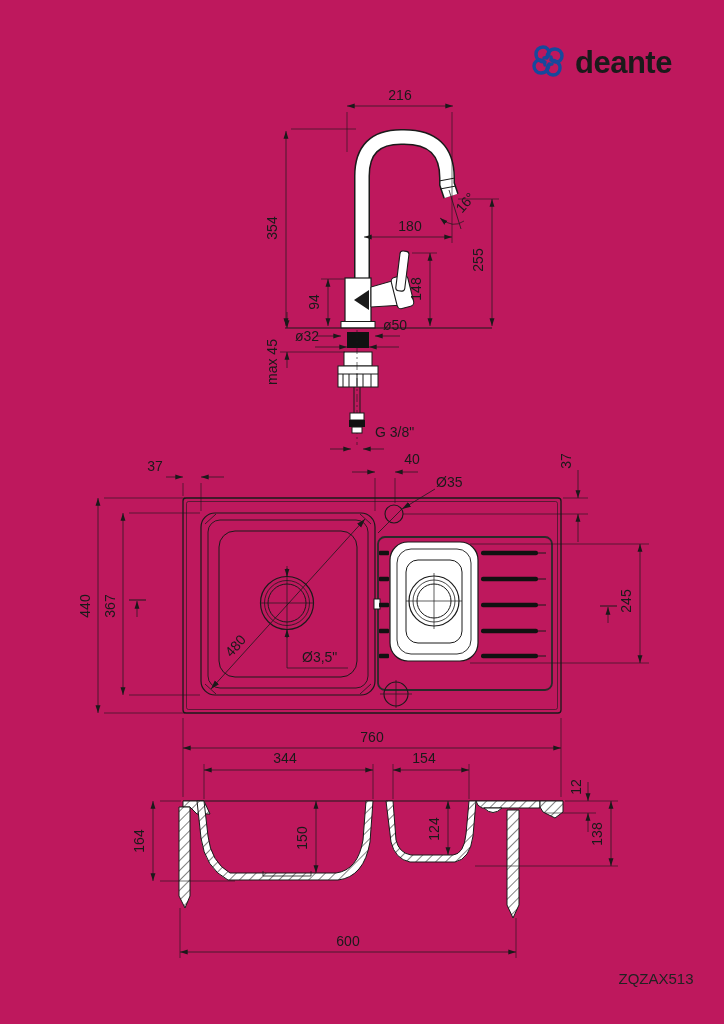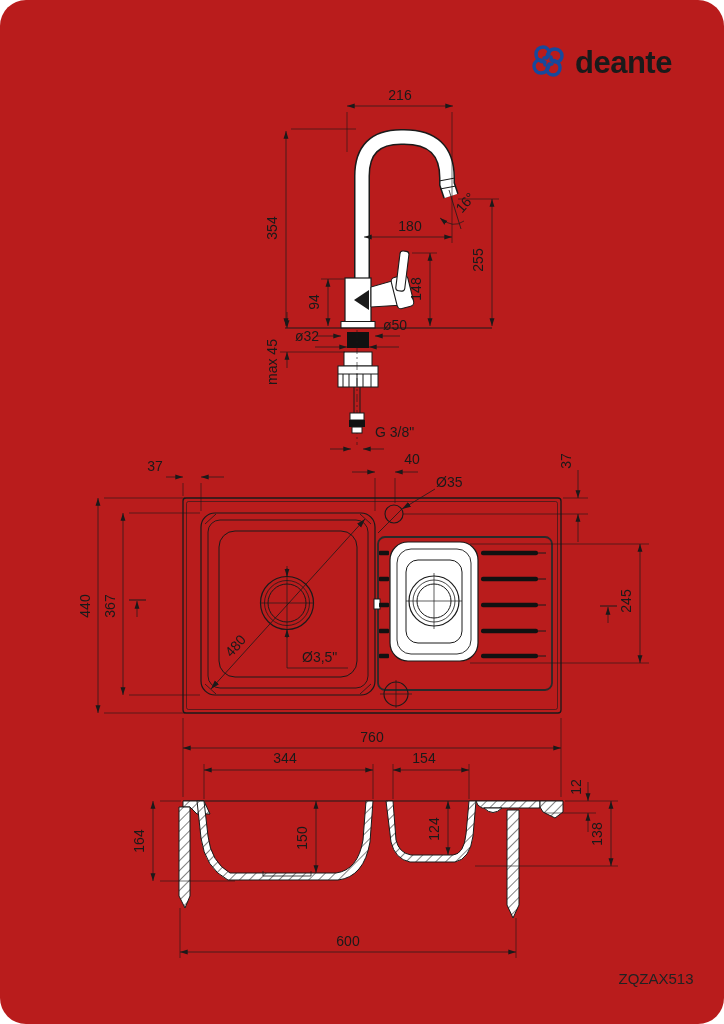--- a/index.html
+++ b/index.html
@@ -1,17 +1,17 @@
 <!DOCTYPE html>
 <html><head>
 <meta charset="utf-8">
 <style>
   html,body{margin:0;padding:0;background:#ffffff;}
-  .page{position:relative;width:724px;height:1024px;background:#b91c1c;overflow:hidden;
-        font-family:"Liberation Sans", sans-serif;border-radius:26px;}
+  .page{position:relative;width:724px;height:1024px;background:#be185d;overflow:hidden;
+        font-family:"Liberation Sans", sans-serif;}
   svg{position:absolute;left:0;top:0;}
   text{font-family:"Liberation Sans", sans-serif;fill:#1a1a1a;font-size:14px;}
   .dim{font-size:14px;}
   .logo-text{font-size:31px;font-weight:bold;letter-spacing:-0.5px;}
   .code{font-size:15px;fill:#222;}
 </style>
 </head>
 <body>
 
 <div class="page">

